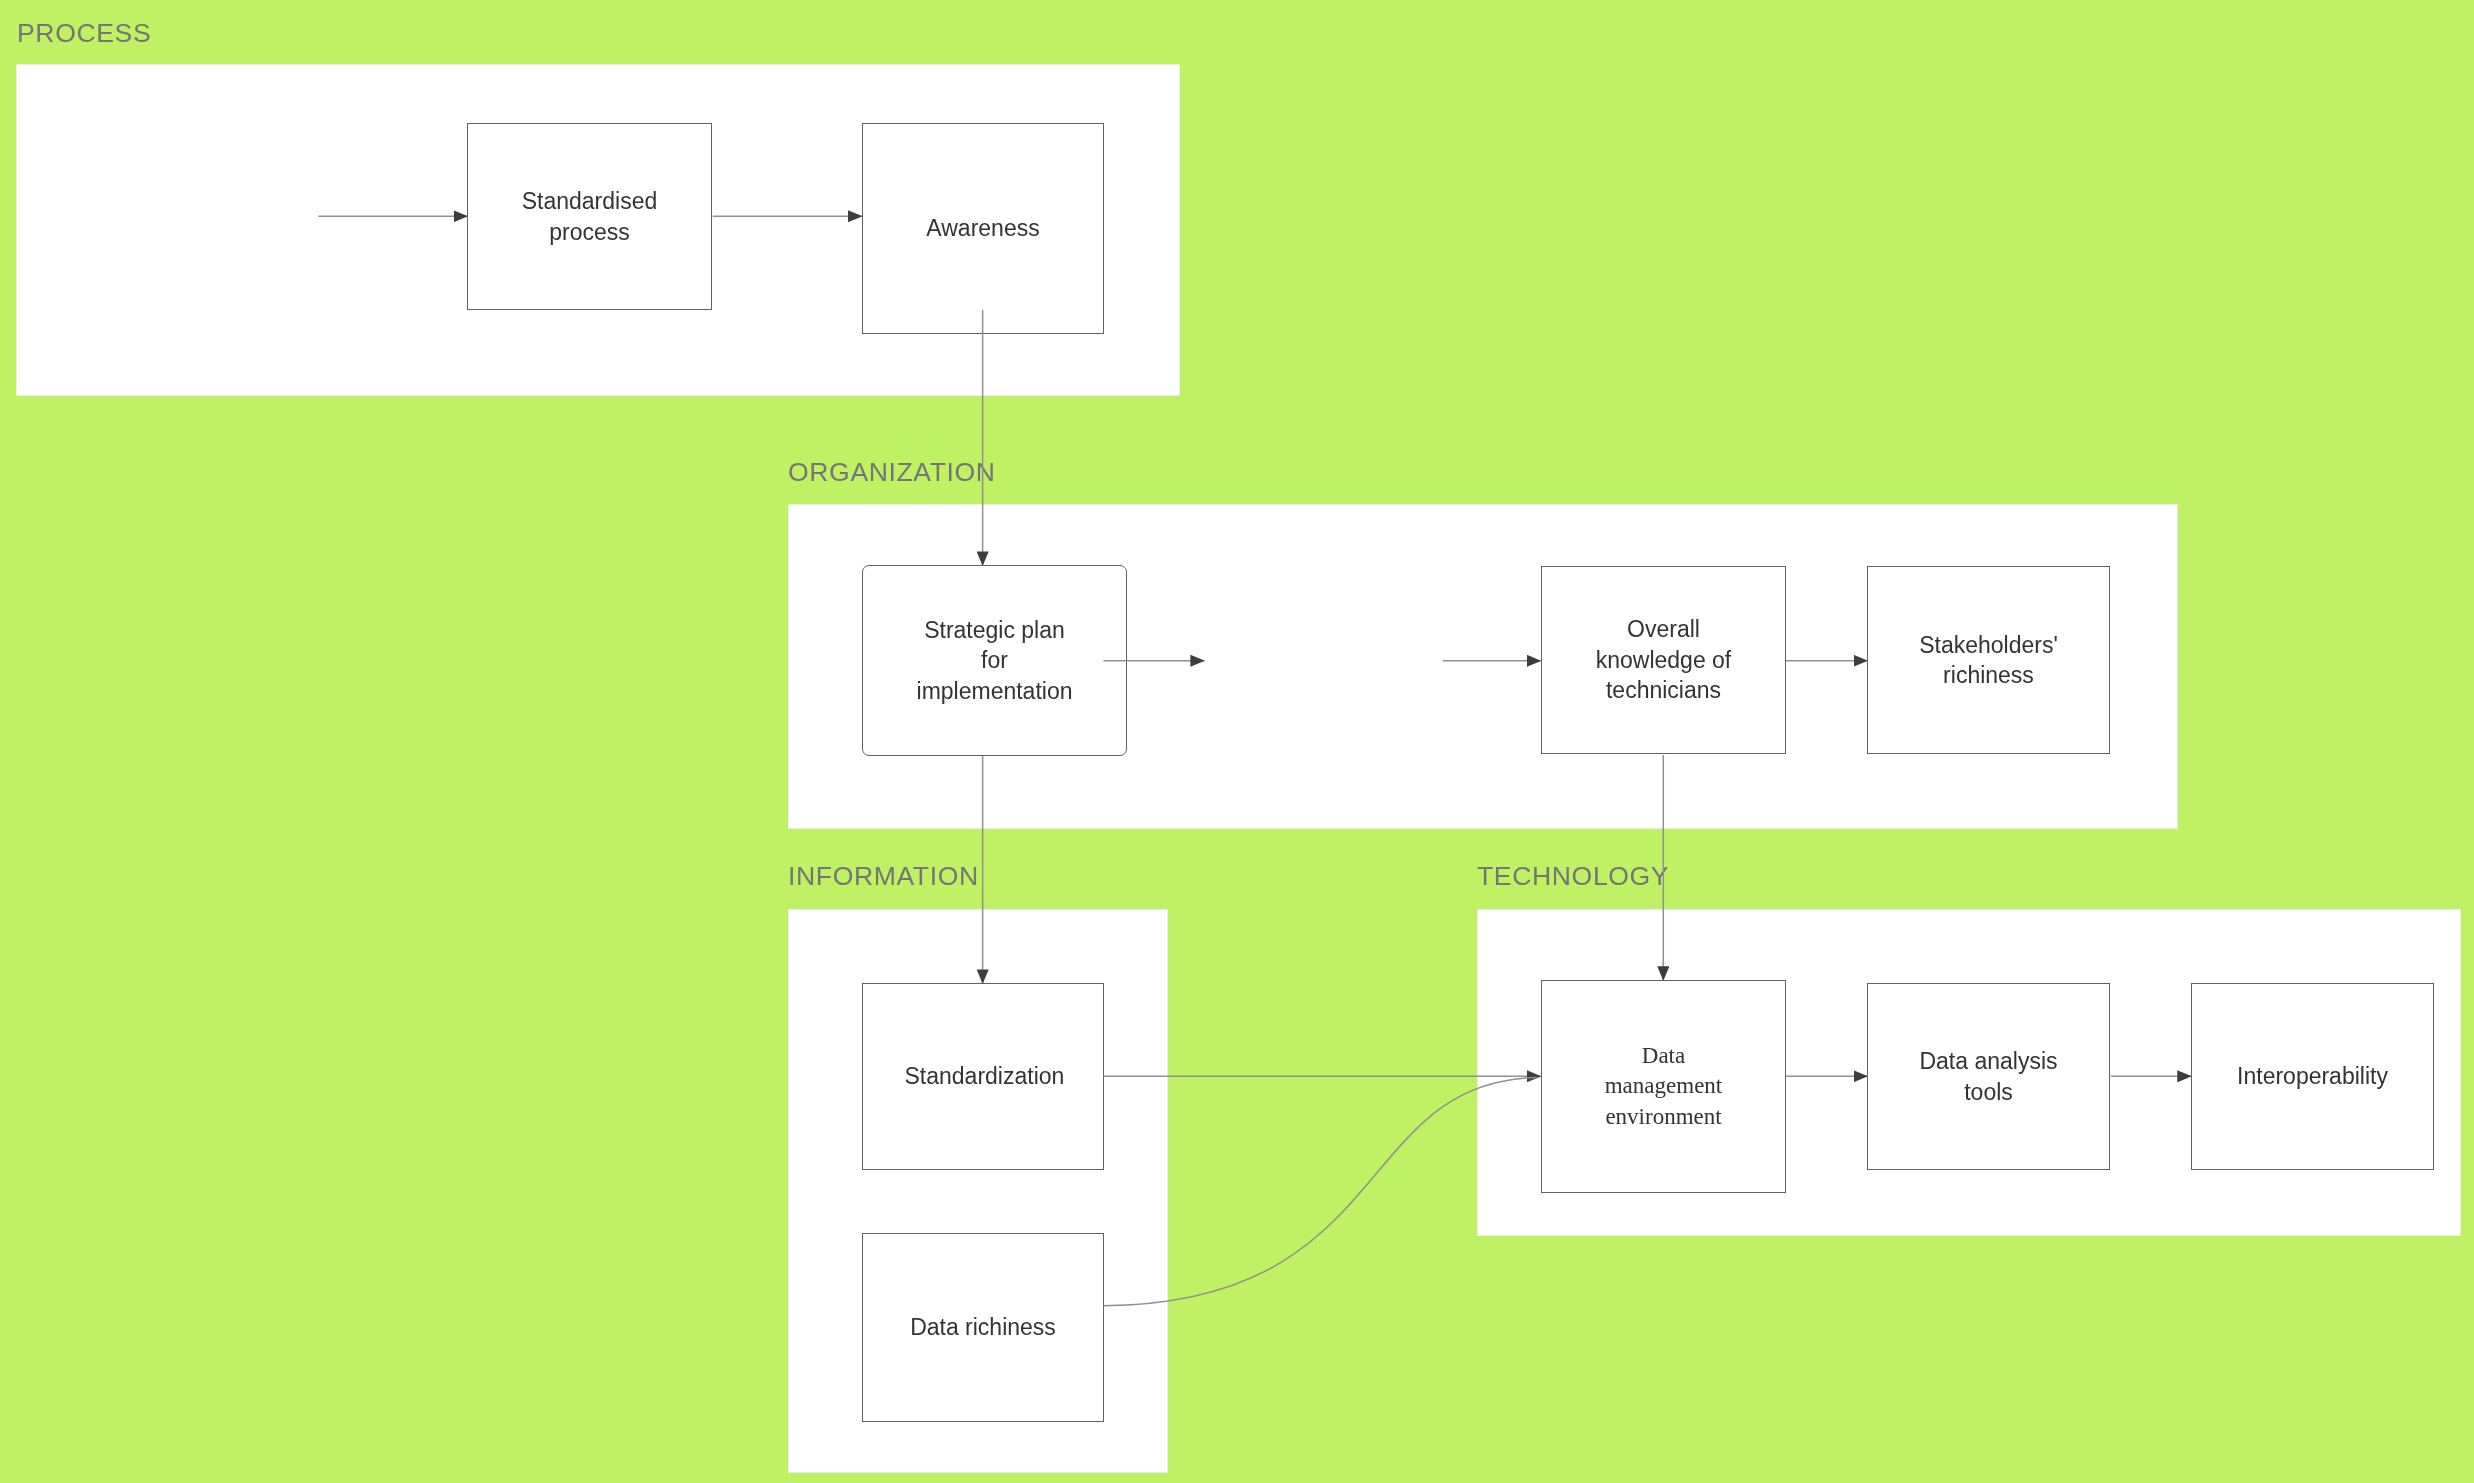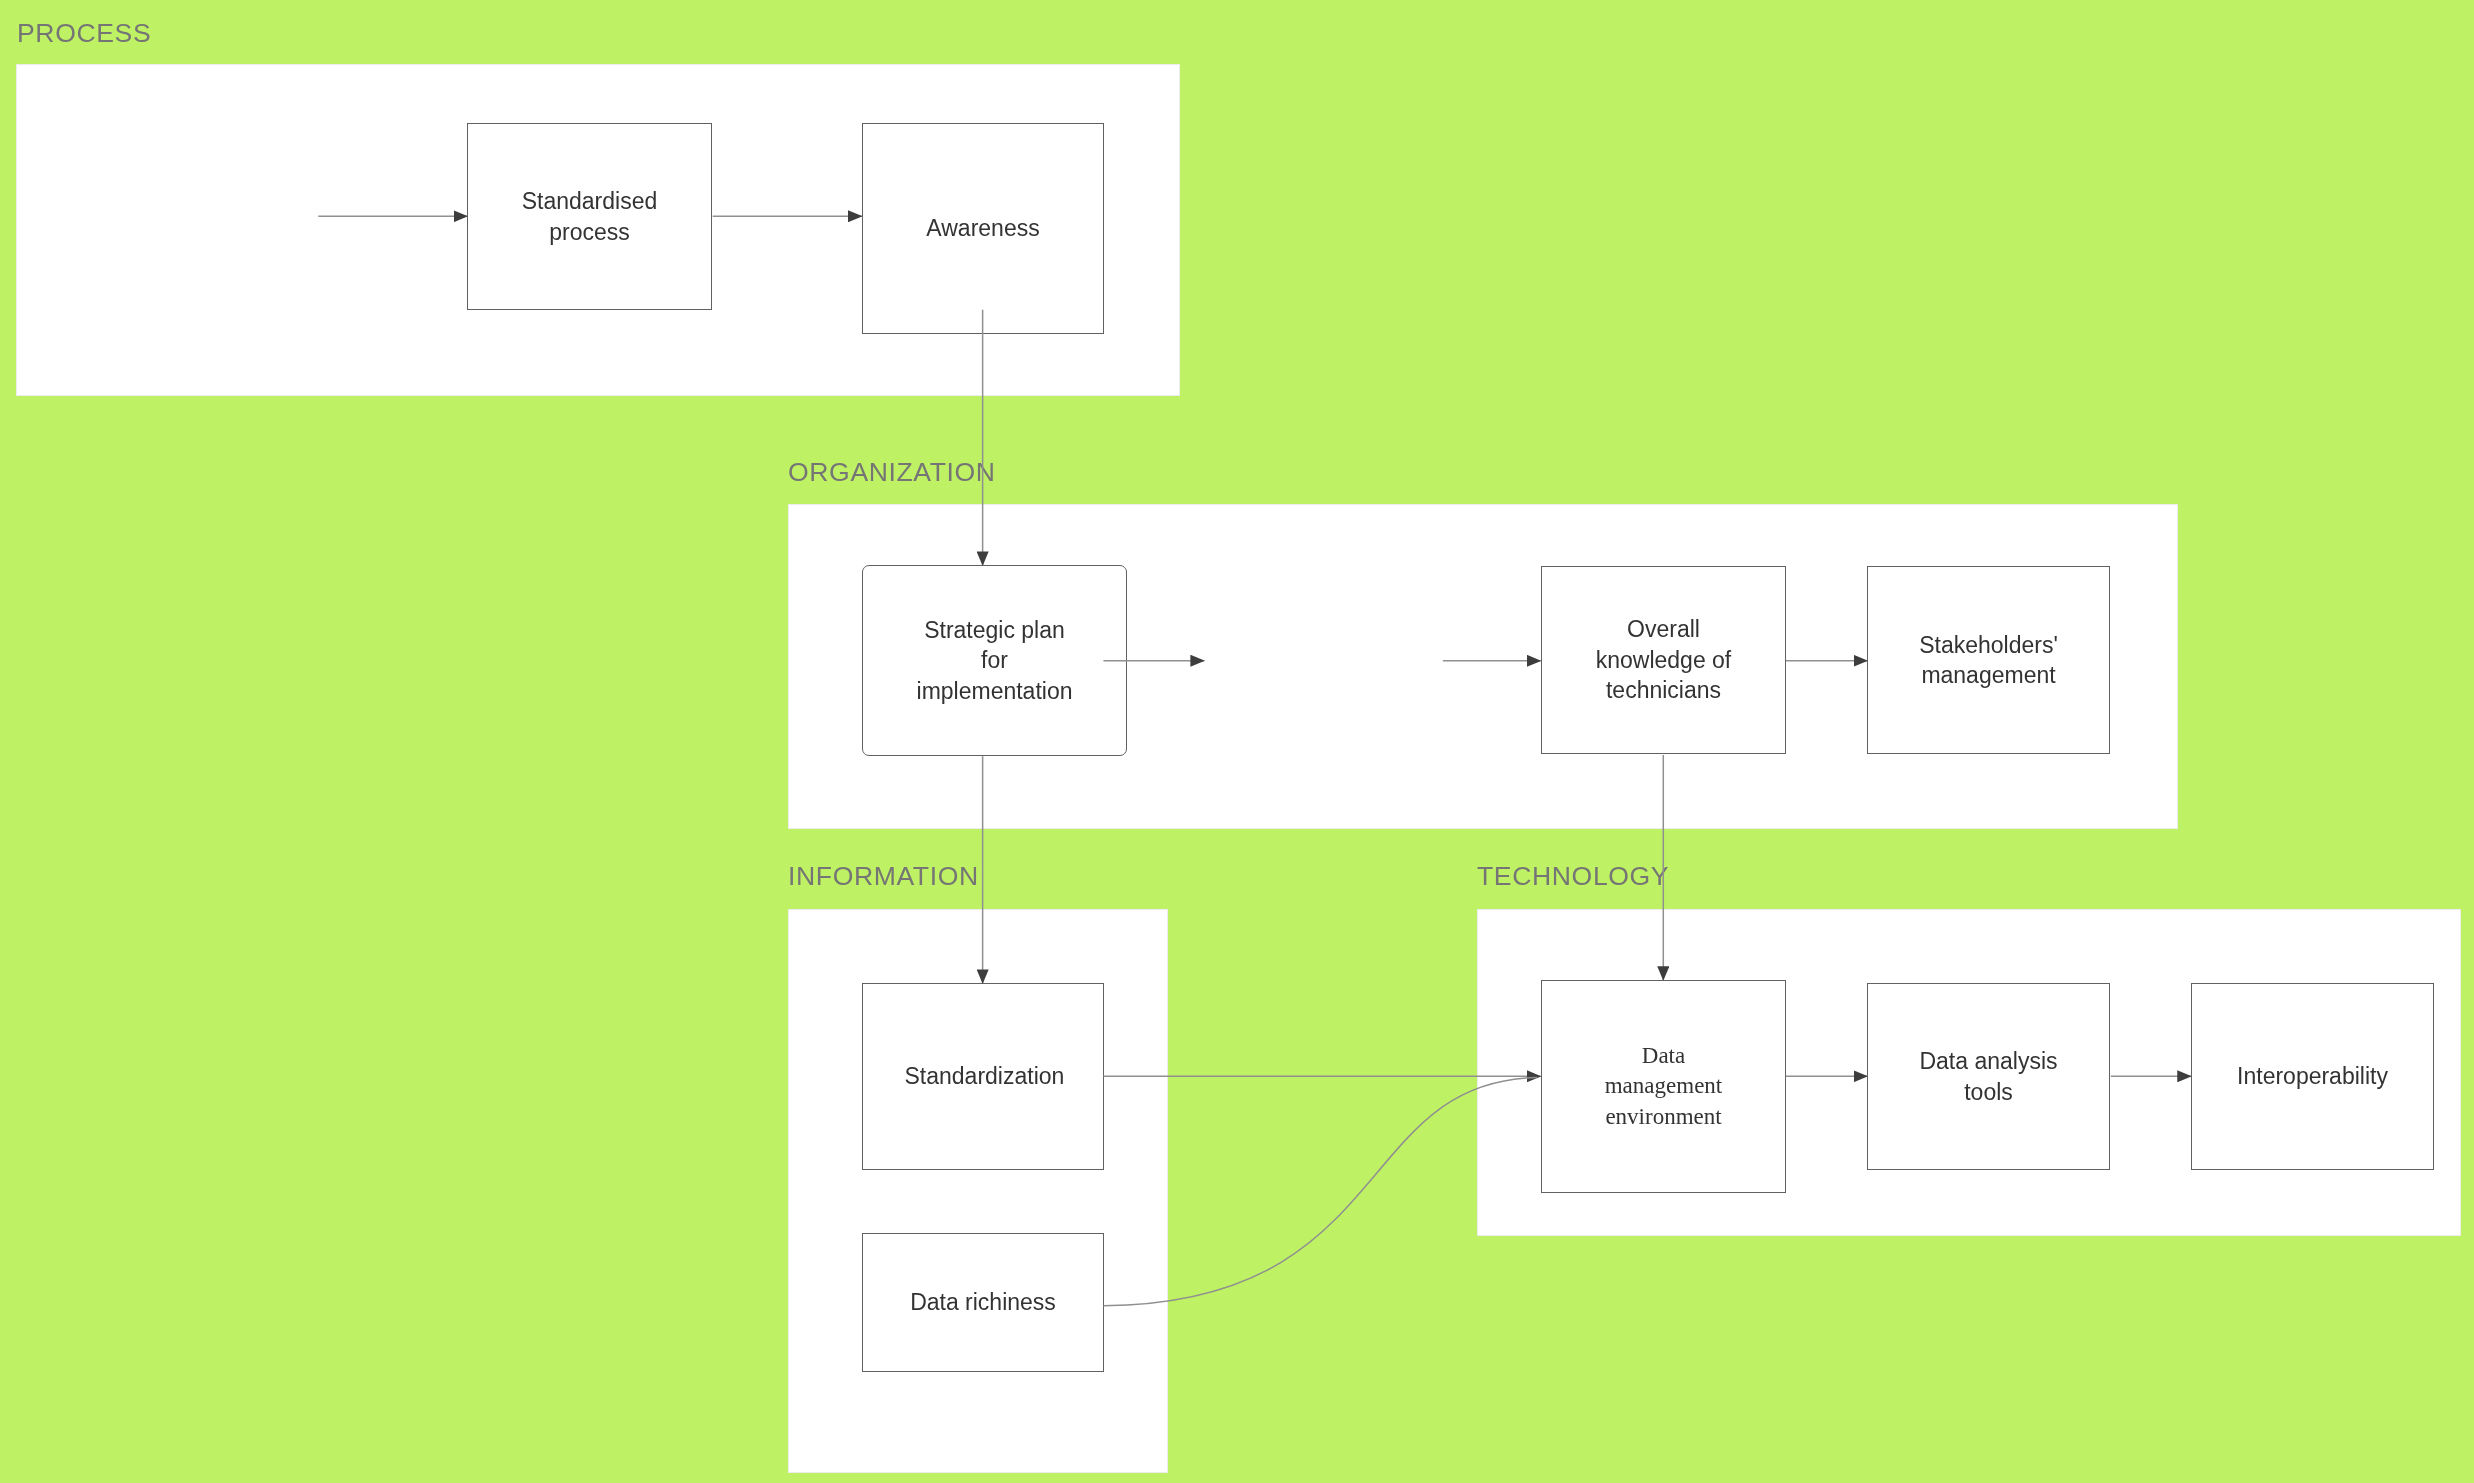--- a/index.html
+++ b/index.html
@@ -63,21 +63,21 @@
     color: #333333;
   }
   #node-understanding   { left: 77px;  top: 123px;  width: 242px; height: 187px; }
   #node-standardised    { left: 467px;  top: 123px;  width: 245px; height: 187px; }
   #node-awareness       { left: 862px; top: 123px;  width: 242px; height: 211px; }
   #node-strategic       { left: 862px; top: 565px;  width: 265px; height: 191px; border-radius: 7px; }
   #node-training        { left: 1204px; top: 566px;  width: 239px; height: 188px; }
   #node-overall         { left: 1541px; top: 566px;  width: 245px; height: 188px; }
   #node-stakeholders    { left: 1867px; top: 566px;  width: 243px; height: 188px; }
   #node-standardization { left: 862px; top: 983px; width: 242px; height: 187px; }
-  #node-richiness       { left: 862px; top: 1233px; width: 242px; height: 139px; }
+  #node-richiness       { left: 862px; top: 1233px; width: 242px; height: 189px; }
   #node-datamgmt        { left: 1541px; top: 980px; width: 245px; height: 213px; font-family: Liberation Serif, serif; }
   #node-analysis        { left: 1867px; top: 983px; width: 243px; height: 187px; }
   #node-interop         { left: 2191px; top: 983px; width: 243px; height: 187px; }
 
   
   #connector-layer {
     position: absolute;
     left: 0;
     top: 0;
     width: 2475px;
@@ -112,21 +112,21 @@
   <div class="node" id="node-awareness">
     <span class="node-label">Awareness</span>
   </div>
   <div class="node" id="node-strategic">
     <span class="node-label">Strategic plan for implementation</span>
   </div>
   <div class="node" id="node-overall">
     <span class="node-label">Overall knowledge of technicians</span>
   </div>
   <div class="node" id="node-stakeholders">
-    <span class="node-label">Stakeholders' management</span>
+    <span class="node-label">Stakeholders' richiness</span>
   </div>
   <div class="node" id="node-standardization">
     <span class="node-label">Standardization</span>
   </div>
   <div class="node" id="node-richiness">
     <span class="node-label">Data richiness</span>
   </div>
   <div class="node" id="node-datamgmt">
     <span class="node-label">Data management environment</span>
   </div>

